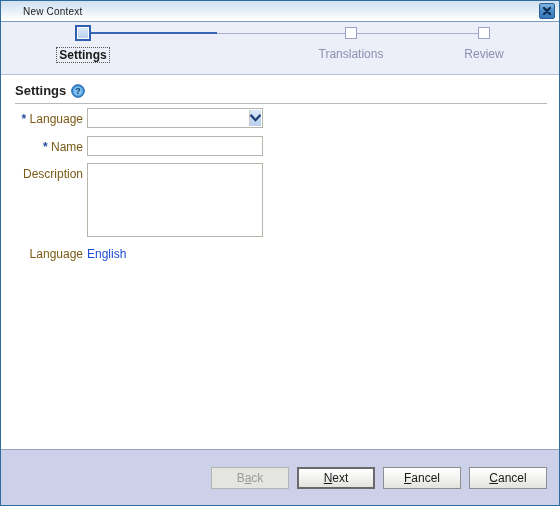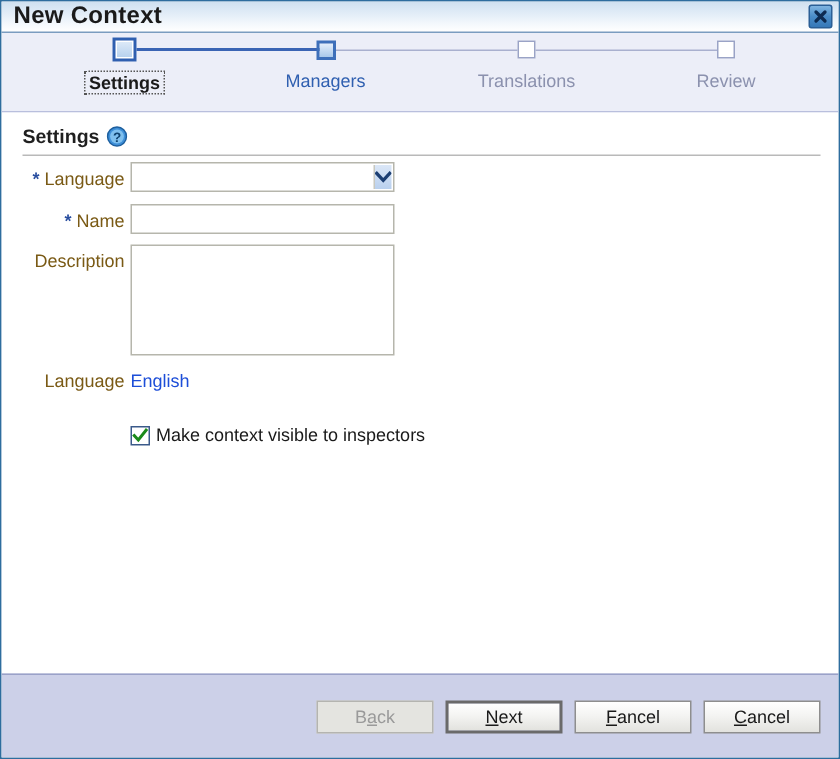--- a/index.html
+++ b/index.html
@@ -26,24 +26,24 @@
   .titlebar {
     position: relative;
     height: 21px;
     box-sizing: border-box;
     background: linear-gradient(to bottom, #cfe0f0 0%, #e4eef8 45%, #f4f8fc 75%, #ffffff 100%);
     border-bottom: 1px solid #7a9cc0;
     display: flex;
     align-items: center;
   }
   .titlebar-text {
-    font-size: 16px;
-    font-weight: bold;
+    font-size: 10px;
+    font-weight: normal;
     color: #1a1a1a;
-    padding-left: 8px;
+    padding-left: 22px;
     letter-spacing: 0.2px;
     white-space: nowrap;
   }
   .close-btn {
     position: absolute;
     right: 4px;
     top: 2px;
     width: 16px;
     height: 16px;
     box-sizing: border-box;
@@ -333,26 +333,20 @@
       <div class="train-line todo" style="left:216px; width:134px;"></div>
       <div class="train-line todo" style="left:350px; width:133px;"></div>
 
       <div class="train-step" style="left:16px;">
         <div class="train-node">
           <div class="node-box active"></div>
         </div>
         <span class="train-label active">Settings</span>
       </div>
 
-      <div class="train-step" style="left:150px;">
-        <div class="train-node">
-          <div class="node-box visited"></div>
-        </div>
-        <span class="train-label visited">Managers</span>
-      </div>
 
       <div class="train-step" style="left:417px;">
         <div class="train-node">
           <div class="node-box inactive"></div>
         </div>
         <span class="train-label inactive">Review</span>
       </div>
 
       <div class="train-step" style="left:284px;">
         <div class="train-node">
@@ -393,28 +387,20 @@
 
     <input class="input-box" type="text" style="left: 86px; top: 61px; width: 176px; height: 20px;" placeholder="">
 
     <span class="field-label" style="left:4px; top:92px; width:78px;">Description</span>
 
     <textarea class="textarea-box" style="left: 86px; top: 88px; width: 176px; height: 74px;" placeholder=""></textarea>
 
     <span class="field-label" style="left:4px; top:172px; width:78px;text-align:right;">Language</span>
     <span class="static-value" style="left:86px; top:172px;">English</span>
 
-    <div class="check-row" style="left:86px; top:208px;">
-      <span class="checkbox">
-        <svg width="11" height="11" viewBox="0 0 11 11">
-          <path d="M1.5 5.4 L4.2 8.3 L9.4 1.8" fill="none" stroke="#1a8a1a" stroke-width="2" stroke-linecap="square"></path>
-        </svg>
-      </span>
-      <span class="check-label">Make context visible to inspectors</span>
-    </div>
 
   </div>
 
   <div class="buttonbar">
     <button class="btn disabled">
         <span>B</span>
         <span class="mn">a</span>
         <span>ck</span>
       </button>
 

